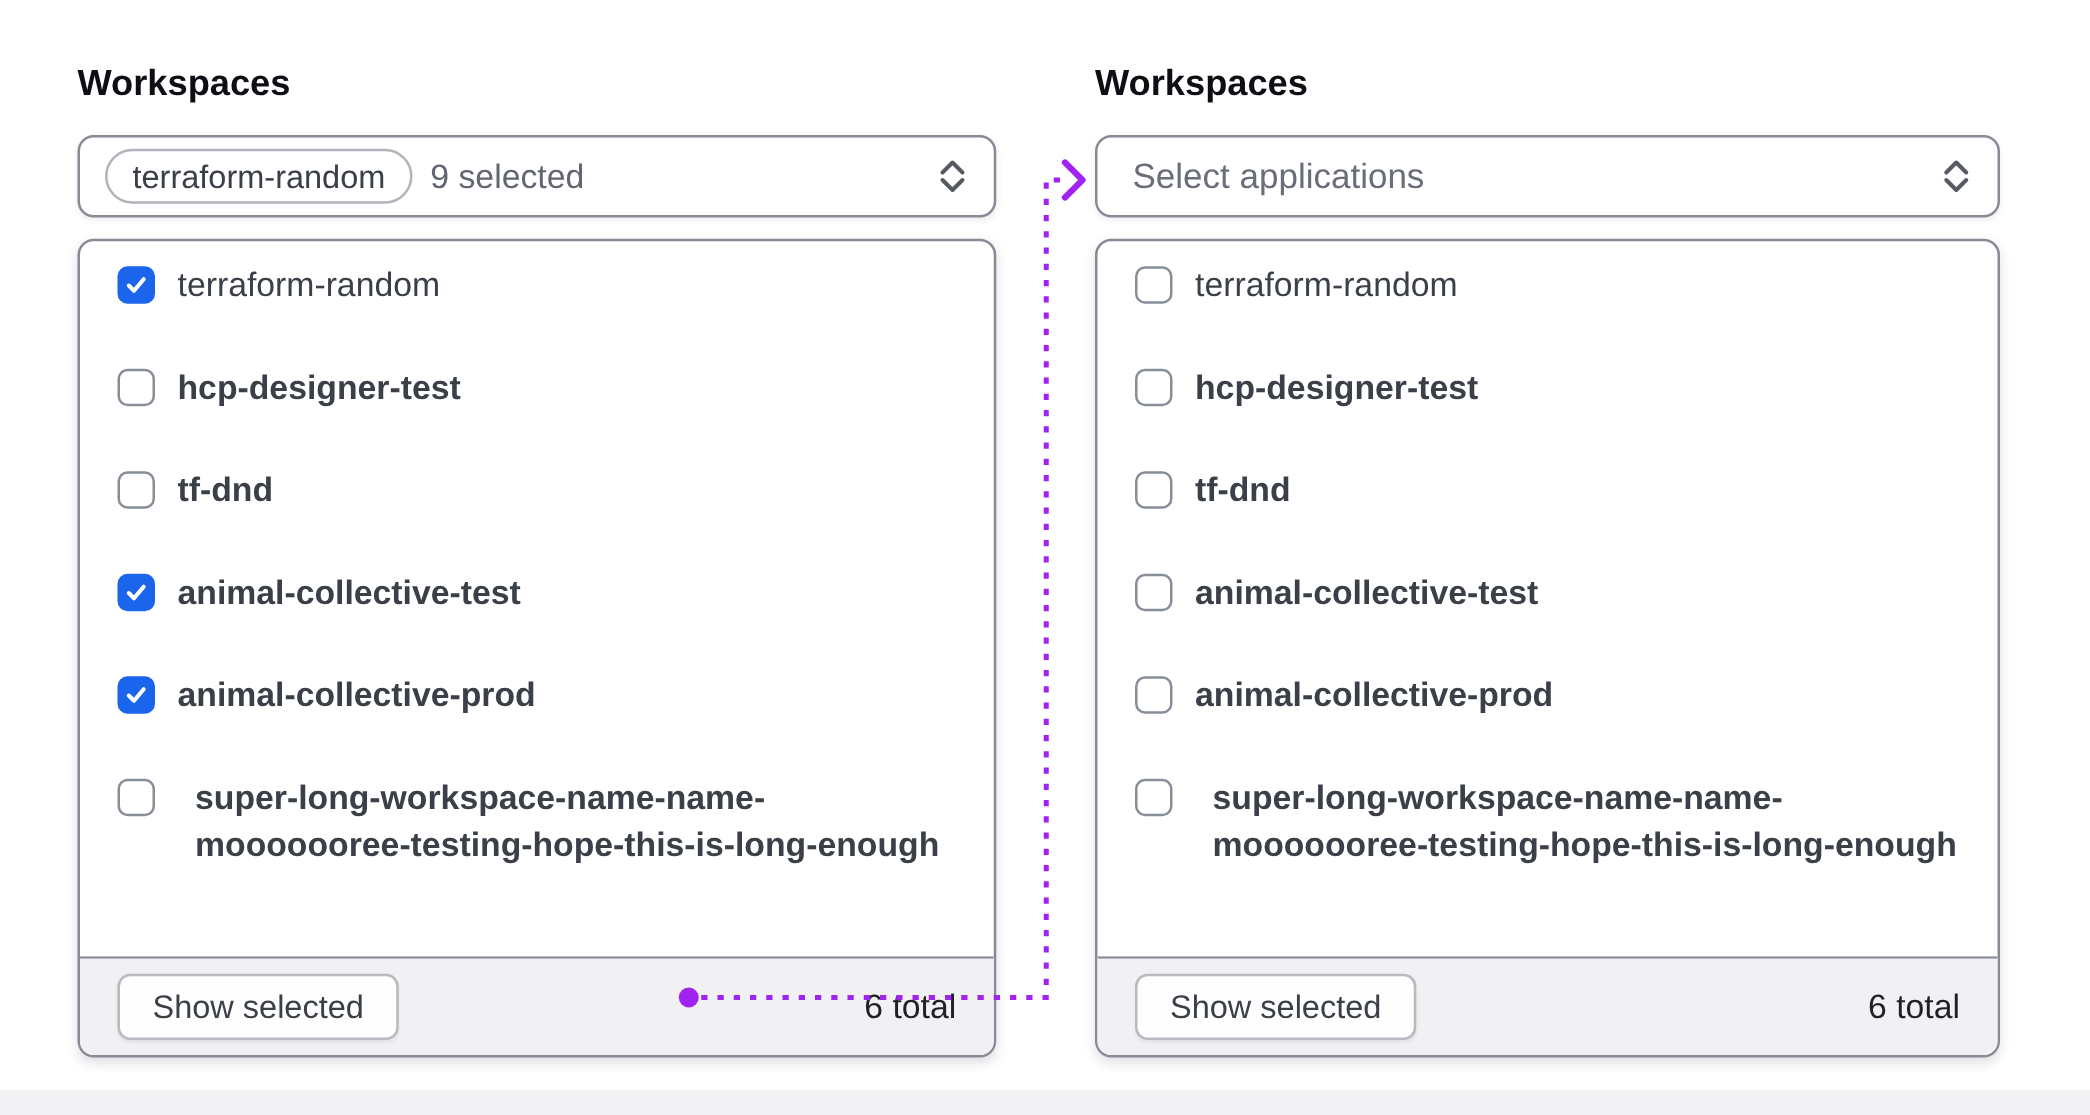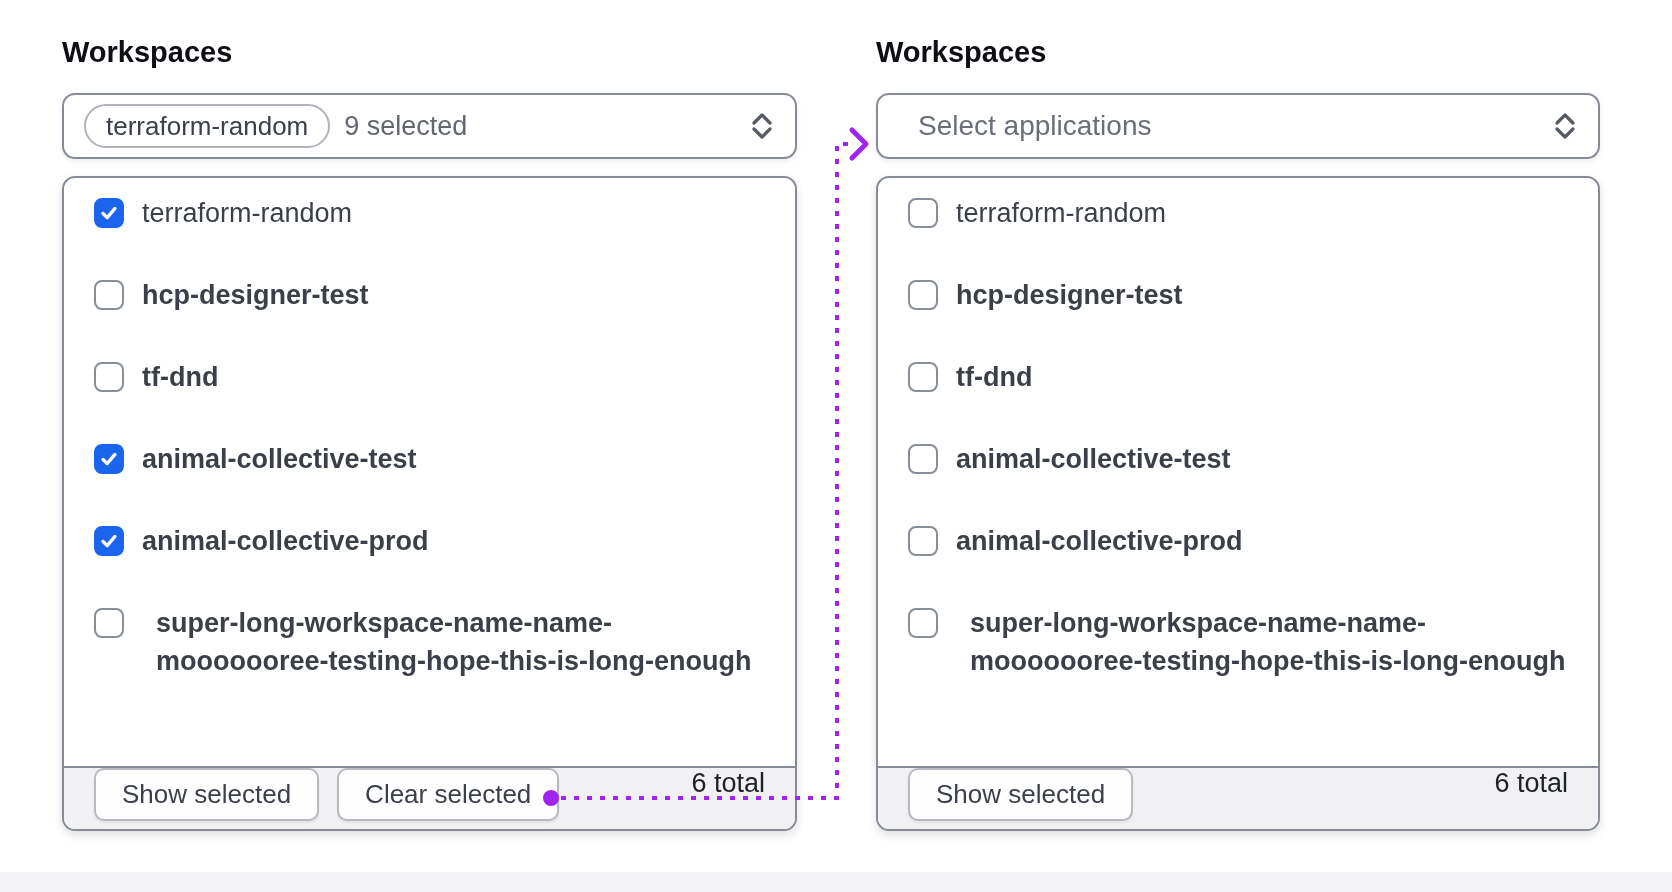--- a/index.html
+++ b/index.html
@@ -9,21 +9,21 @@
     width: 1672px; height: 892px;
     background: #ffffff;
     font-family: "Liberation Sans", sans-serif;
     overflow: hidden;
     color: #3a3f48;
   }
   .bottom-strip {
     position: absolute; left: 0; top: 872px; width: 1672px; height: 20px;
     background: #f3f3f5;
   }
-  .panel { position: absolute; top: 35px; }
+  .panel { position: absolute; top: 50px; }
   .panel-a { left: 62px;  width: 735px; }
   .panel-b { left: 876px; width: 724px; }
 
   .panel-title {
     font-size: 29px; line-height: 34px; font-weight: 700;
     color: #0d0f14; margin-bottom: 24px;
   }
 
   .trigger {
     height: 66px; width: 100%;
@@ -41,21 +41,21 @@
     background: #ffffff; padding: 0 20px;
     font-size: 26px; color: #3a3f48; white-space: nowrap;
   }
   .tag + .tag { margin-left: 12px; }
   .tag-clipped {
     width: 252px; overflow: hidden;
     border-radius: 24px 2px 2px 24px;
     padding-right: 0;
   }
   .trigger-summary { margin-left: 14px; font-size: 27px; color: #62666f; white-space: nowrap; }
-  .trigger-placeholder { font-size: 28px; color: #6a6e79; margin-left: 20px; }
+  .trigger-placeholder { font-size: 28px; color: #6a6e79; margin-left: 8px; }
   .caret { margin-left: auto; flex: none; display: flex; }
 
   .listbox {
     margin-top: 17px; width: 100%; height: 655px;
     background: #ffffff;
     border: 2px solid #878b95;
     border-radius: 13px;
     display: flex; flex-direction: column;
     box-shadow: 0 4px 9px rgba(55,60,80,0.16);
   }
@@ -70,25 +70,25 @@
     border: 2px solid #878e98; border-radius: 8px; background: #ffffff;
     display: flex; align-items: center; justify-content: center;
   }
   .checkbox svg { display: none; }
   .checkbox.checked { background: #1b65ec; border-color: #1b65ec; }
   .checkbox.checked svg { display: block; }
   .option-label { min-width: 0; }
   .line { display: block; margin-left: 14px; }
 
   .panel-footer {
-    flex: none; height: 63px;
+    flex: none; height: 79px;
     border-top: 2px solid #878b95;
     background: #f1f1f3;
     border-radius: 0 0 11px 11px;
-    display: flex; align-items: flex-start;
+    display: flex; align-items: center;
     padding: 0 30px; gap: 18px;
   }
   .btn {
     height: 53px; padding: 0 26px;
     background: #fefefe;
     border: 2px solid #b8bac0; border-radius: 10px;
     font-family: "Liberation Sans", sans-serif;
     font-size: 26px; color: #3a3f48;
     box-shadow: 0 2px 3px rgba(0,0,0,0.06);
     cursor: pointer; white-space: nowrap;
@@ -161,21 +161,20 @@
           
         </span>
         <span class="option-label">
           <span class="line">super-long-workspace-name-name-</span>
           <span class="line">mooooooree-testing-hope-this-is-long-enough</span>
         </span>
       </li>
     </ul>
     <div class="panel-footer">
       <button class="btn">Show selected</button>
-      <button class="btn">Clear selected</button>
       <span class="total">6 total</span>
     </div>
   </div>
 </div>
 
 <div class="panel panel-b">
   <div class="panel-title">Workspaces</div>
 
   <div class="trigger">
     <span class="trigger-placeholder">Select applications</span>

